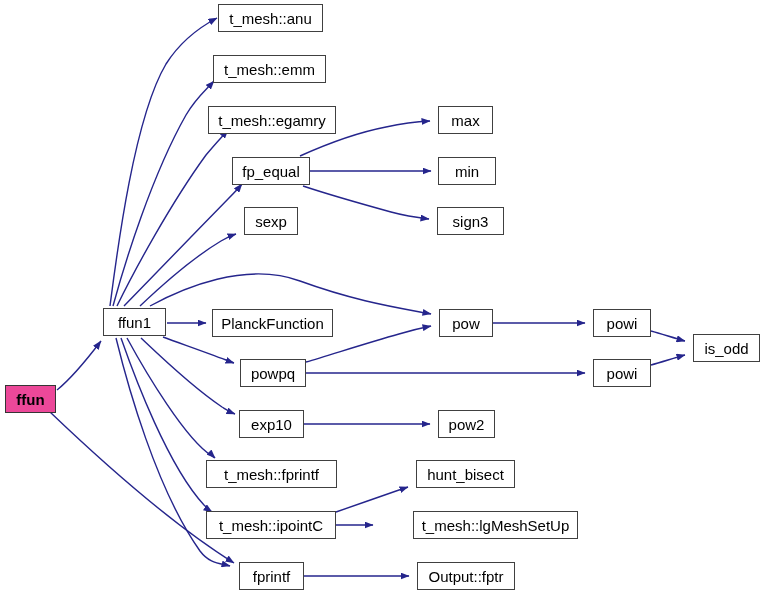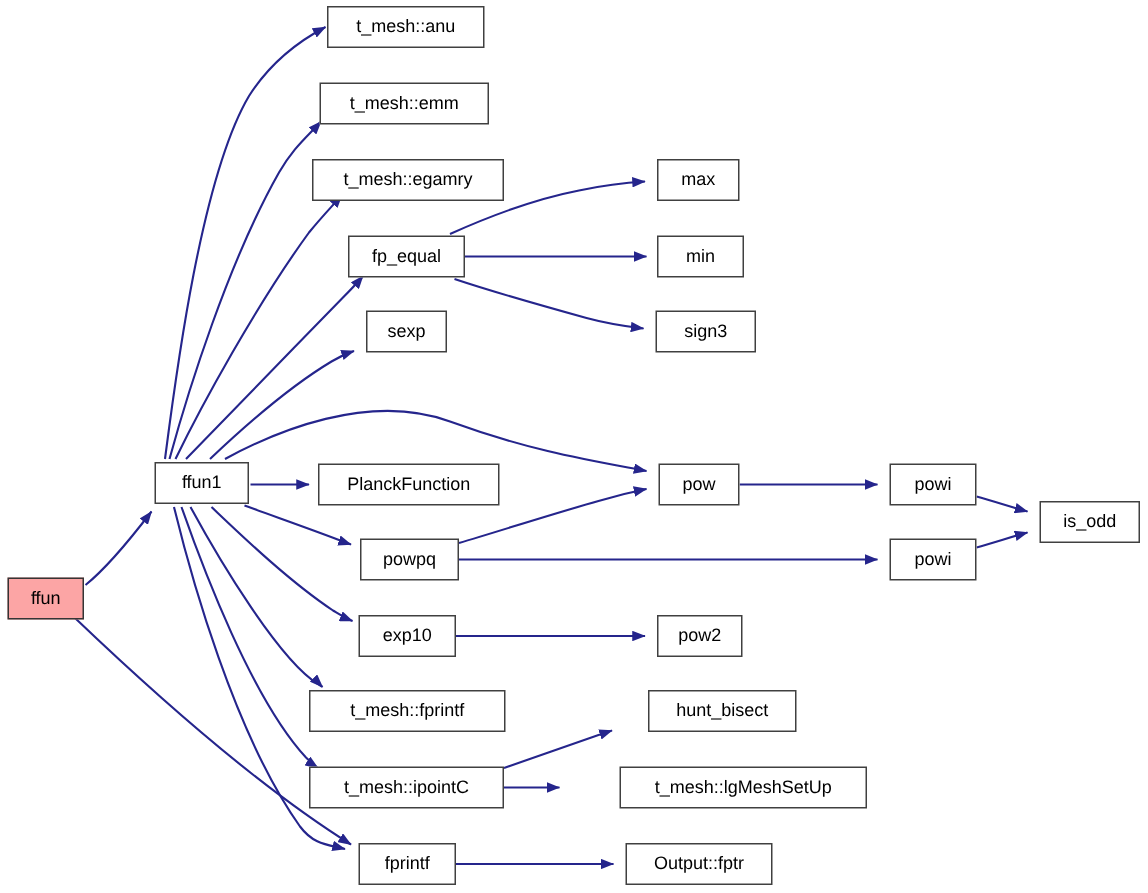--- a/index.html
+++ b/index.html
@@ -25,31 +25,32 @@
     width: 765px;
     height: 595px;
   }
   .node {
     position: absolute;
     box-sizing: border-box;
     border: 1px solid #404040;
     background: #ffffff;
     color: #000000;
     font-family: "Liberation Sans", sans-serif;
-    font-size: 12px;
+    font-size: 15px;
     line-height: 1;
     display: flex;
     align-items: center;
     justify-content: center;
     white-space: nowrap;
     z-index: 2;
   }
   .node.highlight {
-    background: #fca5a5;
+    background: #ec4899;
     border-color: #353535;
+    font-weight: bold;
   }
   .node-label {
     display: block;
     padding: 0 2px;
     transform: translateY(-0.5px);
   }
 </style>
 </head>
 <body>
 
@@ -142,21 +143,21 @@
       </div>
       <div class="node" style="left: 239px; top: 410px; width: 65px; height: 28px;">
         <span class="node-label">exp10</span>
       </div>
       <div class="node" style="left: 438px; top: 410px; width: 57px; height: 28px;">
         <span class="node-label">pow2</span>
       </div>
       <div class="node" style="left: 206px; top: 460px; width: 131px; height: 28px;">
         <span class="node-label">t_mesh::fprintf</span>
       </div>
-      <div class="node" style="left: 416px; top: 460px; width: 99px; height: 28px; margin-left: 16px;">
+      <div class="node" style="left: 416px; top: 460px; width: 99px; height: 28px;">
         <span class="node-label">hunt_bisect</span>
       </div>
       <div class="node" style="left: 206px; top: 511px; width: 130px; height: 28px;">
         <span class="node-label">t_mesh::ipointC</span>
       </div>
       <div class="node" style="left: 381px; top: 511px; width: 165px; height: 28px; margin-left: 32px;">
         <span class="node-label">t_mesh::lgMeshSetUp</span>
       </div>
       <div class="node" style="left: 239px; top: 562px; width: 65px; height: 28px;">
         <span class="node-label">fprintf</span>

